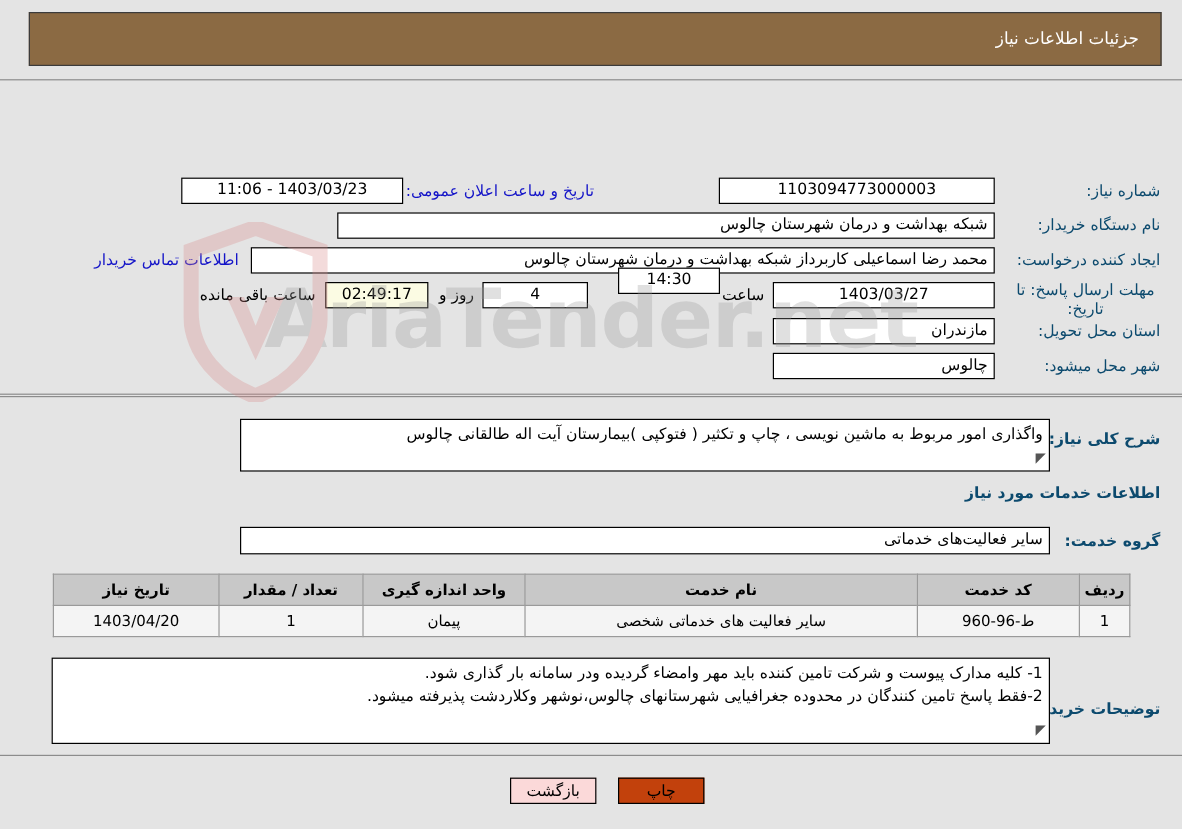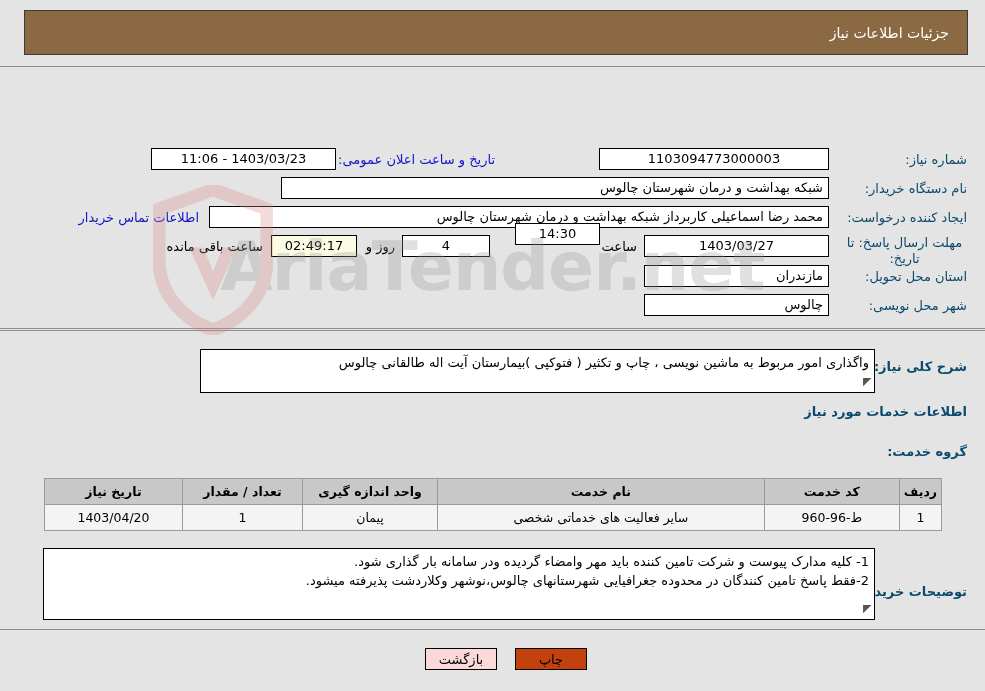--- a/index.html
+++ b/index.html
@@ -148,21 +148,21 @@
     <div class="plain" style="right:348px; top:172px;">ساعت</div>
     <div class="box center" style="right:385px; top:156px; width:85px; height:22px;">14:30</div>
     <div class="box center" style="right:495px; top:168px; width:88px; height:22px;">4</div>
     <div class="plain" style="right:590px; top:172px;">روز و</div>
     <div class="box center yellow" style="right:628px; top:168px; width:86px; height:22px;">02:49:17</div>
     <div class="plain" style="right:722px; top:172px;">ساعت باقی مانده</div>
 
     <div class="lbl" style="right:18px; top:202px;">استان محل تحویل:</div>
     <div class="box" style="right:156px; top:198px; width:185px; height:22px;">مازندران</div>
 
-    <div class="lbl" style="right:18px; top:231px;">شهر محل نویسی:</div>
+    <div class="lbl" style="right:18px; top:231px;">شهر محل میشود:</div>
     <div class="box" style="right:156px; top:227px; width:185px; height:22px;">چالوس</div>
 
     <div class="lbl" style="right:18px; top:263px;">طبقه بندی موضوعی:</div>
     <div class="radio on" style="right:152px; top:264px;"></div>
     <div class="plain" style="right:174px; top:262px;">کالا</div>
     <div class="radio on" style="right:222px; top:264px;"></div>
     <div class="plain" style="right:244px; top:262px;">خدمت</div>
     <div class="radio" style="right:300px; top:264px;"></div>
     <div class="plain" style="right:322px; top:262px;">کالا/خدمت</div>
 
@@ -189,20 +189,21 @@
 
     <div class="lbl lbl-bold" style="right:18px; top:28px;">شرح کلی نیاز:</div>
     <div class="ta" style="right:110px; top:18px; width:675px; height:44px;">
       <span class="ln">واگذاری امور مربوط به ماشین نویسی ، چاپ و تکثیر ( فتوکپی )بیمارستان آیت اله طالقانی چالوس</span>
       <span class="grip">◥</span>
     </div>
 
     <div class="lbl lbl-bold" style="right:18px; top:73px;">اطلاعات خدمات مورد نیاز</div>
 
     <div class="lbl lbl-bold" style="right:18px; top:113px;">گروه خدمت:</div>
+    <div class="box" style="right:110px; top:108px; width:675px; height:23px;">سایر فعالیت‌های خدماتی</div>
   </div>
 
   <table class="tbl">
     <thead>
       <tr>
         <th style="width:32px">ردیف</th>
         <th style="width:135px">کد خدمت</th>
         <th>نام خدمت</th>
         <th style="width:135px">واحد اندازه گیری</th>
         <th style="width:120px">تعداد / مقدار</th>

